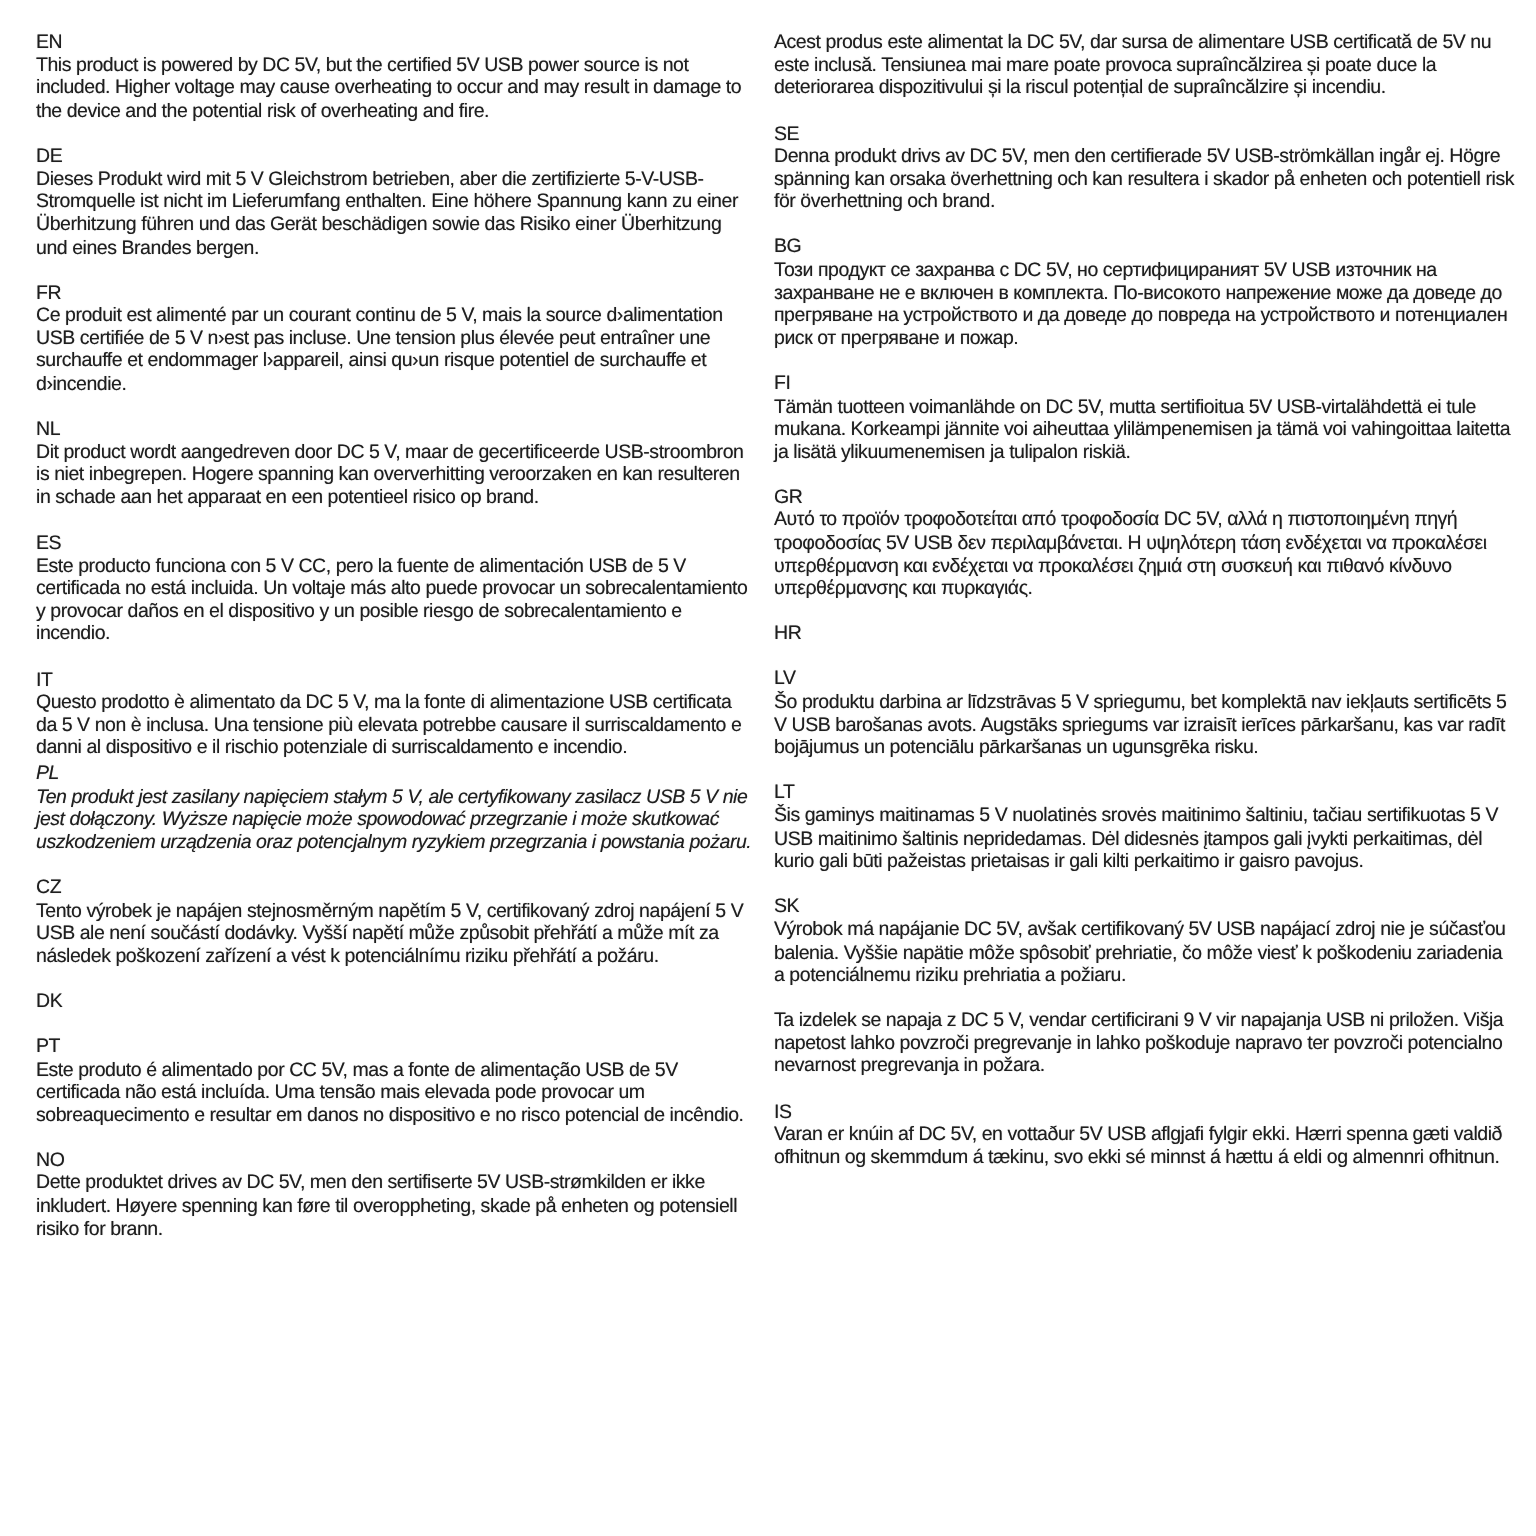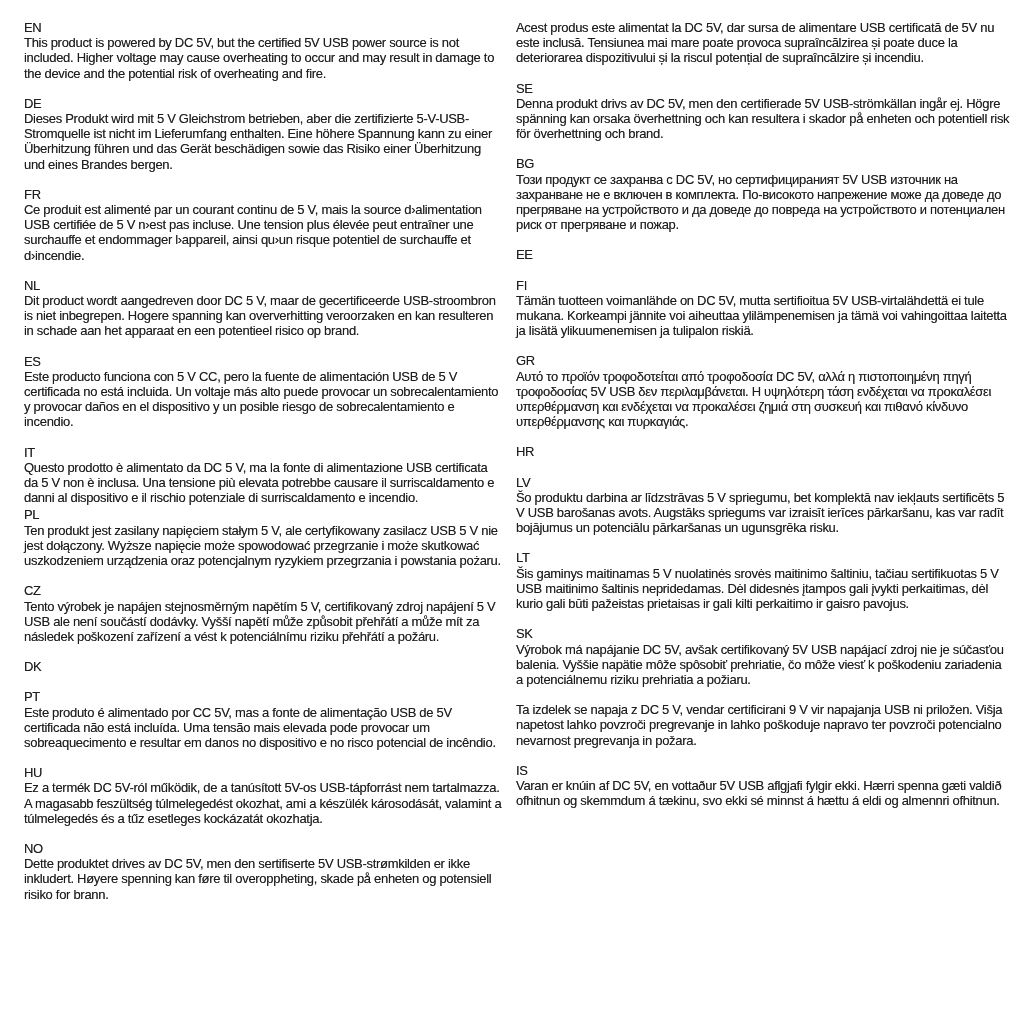--- a/index.html
+++ b/index.html
@@ -24,20 +24,21 @@
   .col {
     min-width: 0;
   }
   .col-left  { width: 480px; flex: 0 0 480px; }
   .col-right { width: 494px; flex: 0 0 494px; }
   .lang-block {
     margin: 0 0 15px 0;
   }
   .lang-block.tight {
     margin-top: -13px;
+    font-style: italic;
   }
   .lang-code,
   .lang-text {
     font-size: 13px;
     line-height: 15.2px;
     letter-spacing: -0.3px;
     text-shadow: 0 0 0.5px rgba(30,30,30,0.55);
   }
   .lang-code {
     font-weight: 400;
@@ -92,24 +93,20 @@
 
     <div class="lang-block">
       <div class="lang-code">DK</div>
     </div>
 
     <div class="lang-block">
       <div class="lang-code">PT</div>
       <div class="lang-text">Este produto é alimentado por CC 5V, mas a fonte de alimentação USB de 5V certificada não está incluída. Uma tensão mais elevada pode provocar um sobreaquecimento e resultar em danos no dispositivo e no risco potencial de incêndio.</div>
     </div>
 
-    <div class="lang-block">
-      <div class="lang-code">HU</div>
-      <div class="lang-text">Ez a termék DC 5V-ról működik, de a tanúsított 5V-os USB-tápforrást nem tartalmazza. A magasabb feszültség túlmelegedést okozhat, ami a készülék károsodását, valamint a túlmelegedés és a tűz esetleges kockázatát okozhatja.</div>
-    </div>
 
     <div class="lang-block">
       <div class="lang-code">NO</div>
       <div class="lang-text">Dette produktet drives av DC 5V, men den sertifiserte 5V USB-strømkilden er ikke inkludert. Høyere spenning kan føre til overoppheting, skade på enheten og potensiell risiko for brann.</div>
     </div>
 
   </div>
 
   <div class="col col-right">
 
@@ -121,21 +118,20 @@
       <div class="lang-code">SE</div>
       <div class="lang-text">Denna produkt drivs av DC 5V, men den certifierade 5V USB-strömkällan ingår ej. Högre spänning kan orsaka överhettning och kan resultera i skador på enheten och potentiell risk för överhettning och brand.</div>
     </div>
 
     <div class="lang-block">
       <div class="lang-code">BG</div>
       <div class="lang-text">Този продукт се захранва с DC 5V, но сертифицираният 5V USB източник на захранване не е включен в комплекта. По-високото напрежение може да доведе до прегряване на устройството и да доведе до повреда на устройството и потенциален риск от прегряване и пожар.</div>
     </div>
 
     <div class="lang-block">
-      <div class="lang-code">EE</div>
     </div>
 
     <div class="lang-block">
       <div class="lang-code">FI</div>
       <div class="lang-text">Tämän tuotteen voimanlähde on DC 5V, mutta sertifioitua 5V USB-virtalähdettä ei tule mukana. Korkeampi jännite voi aiheuttaa ylilämpenemisen ja tämä voi vahingoittaa laitetta ja lisätä ylikuumenemisen ja tulipalon riskiä.</div>
     </div>
 
     <div class="lang-block">
       <div class="lang-code">GR</div>
       <div class="lang-text">Αυτό το προϊόν τροφοδοτείται από τροφοδοσία DC 5V, αλλά η πιστοποιημένη πηγή τροφοδοσίας 5V USB δεν περιλαμβάνεται. Η υψηλότερη τάση ενδέχεται να προκαλέσει υπερθέρμανση και ενδέχεται να προκαλέσει ζημιά στη συσκευή και πιθανό κίνδυνο υπερθέρμανσης και πυρκαγιάς.</div>

